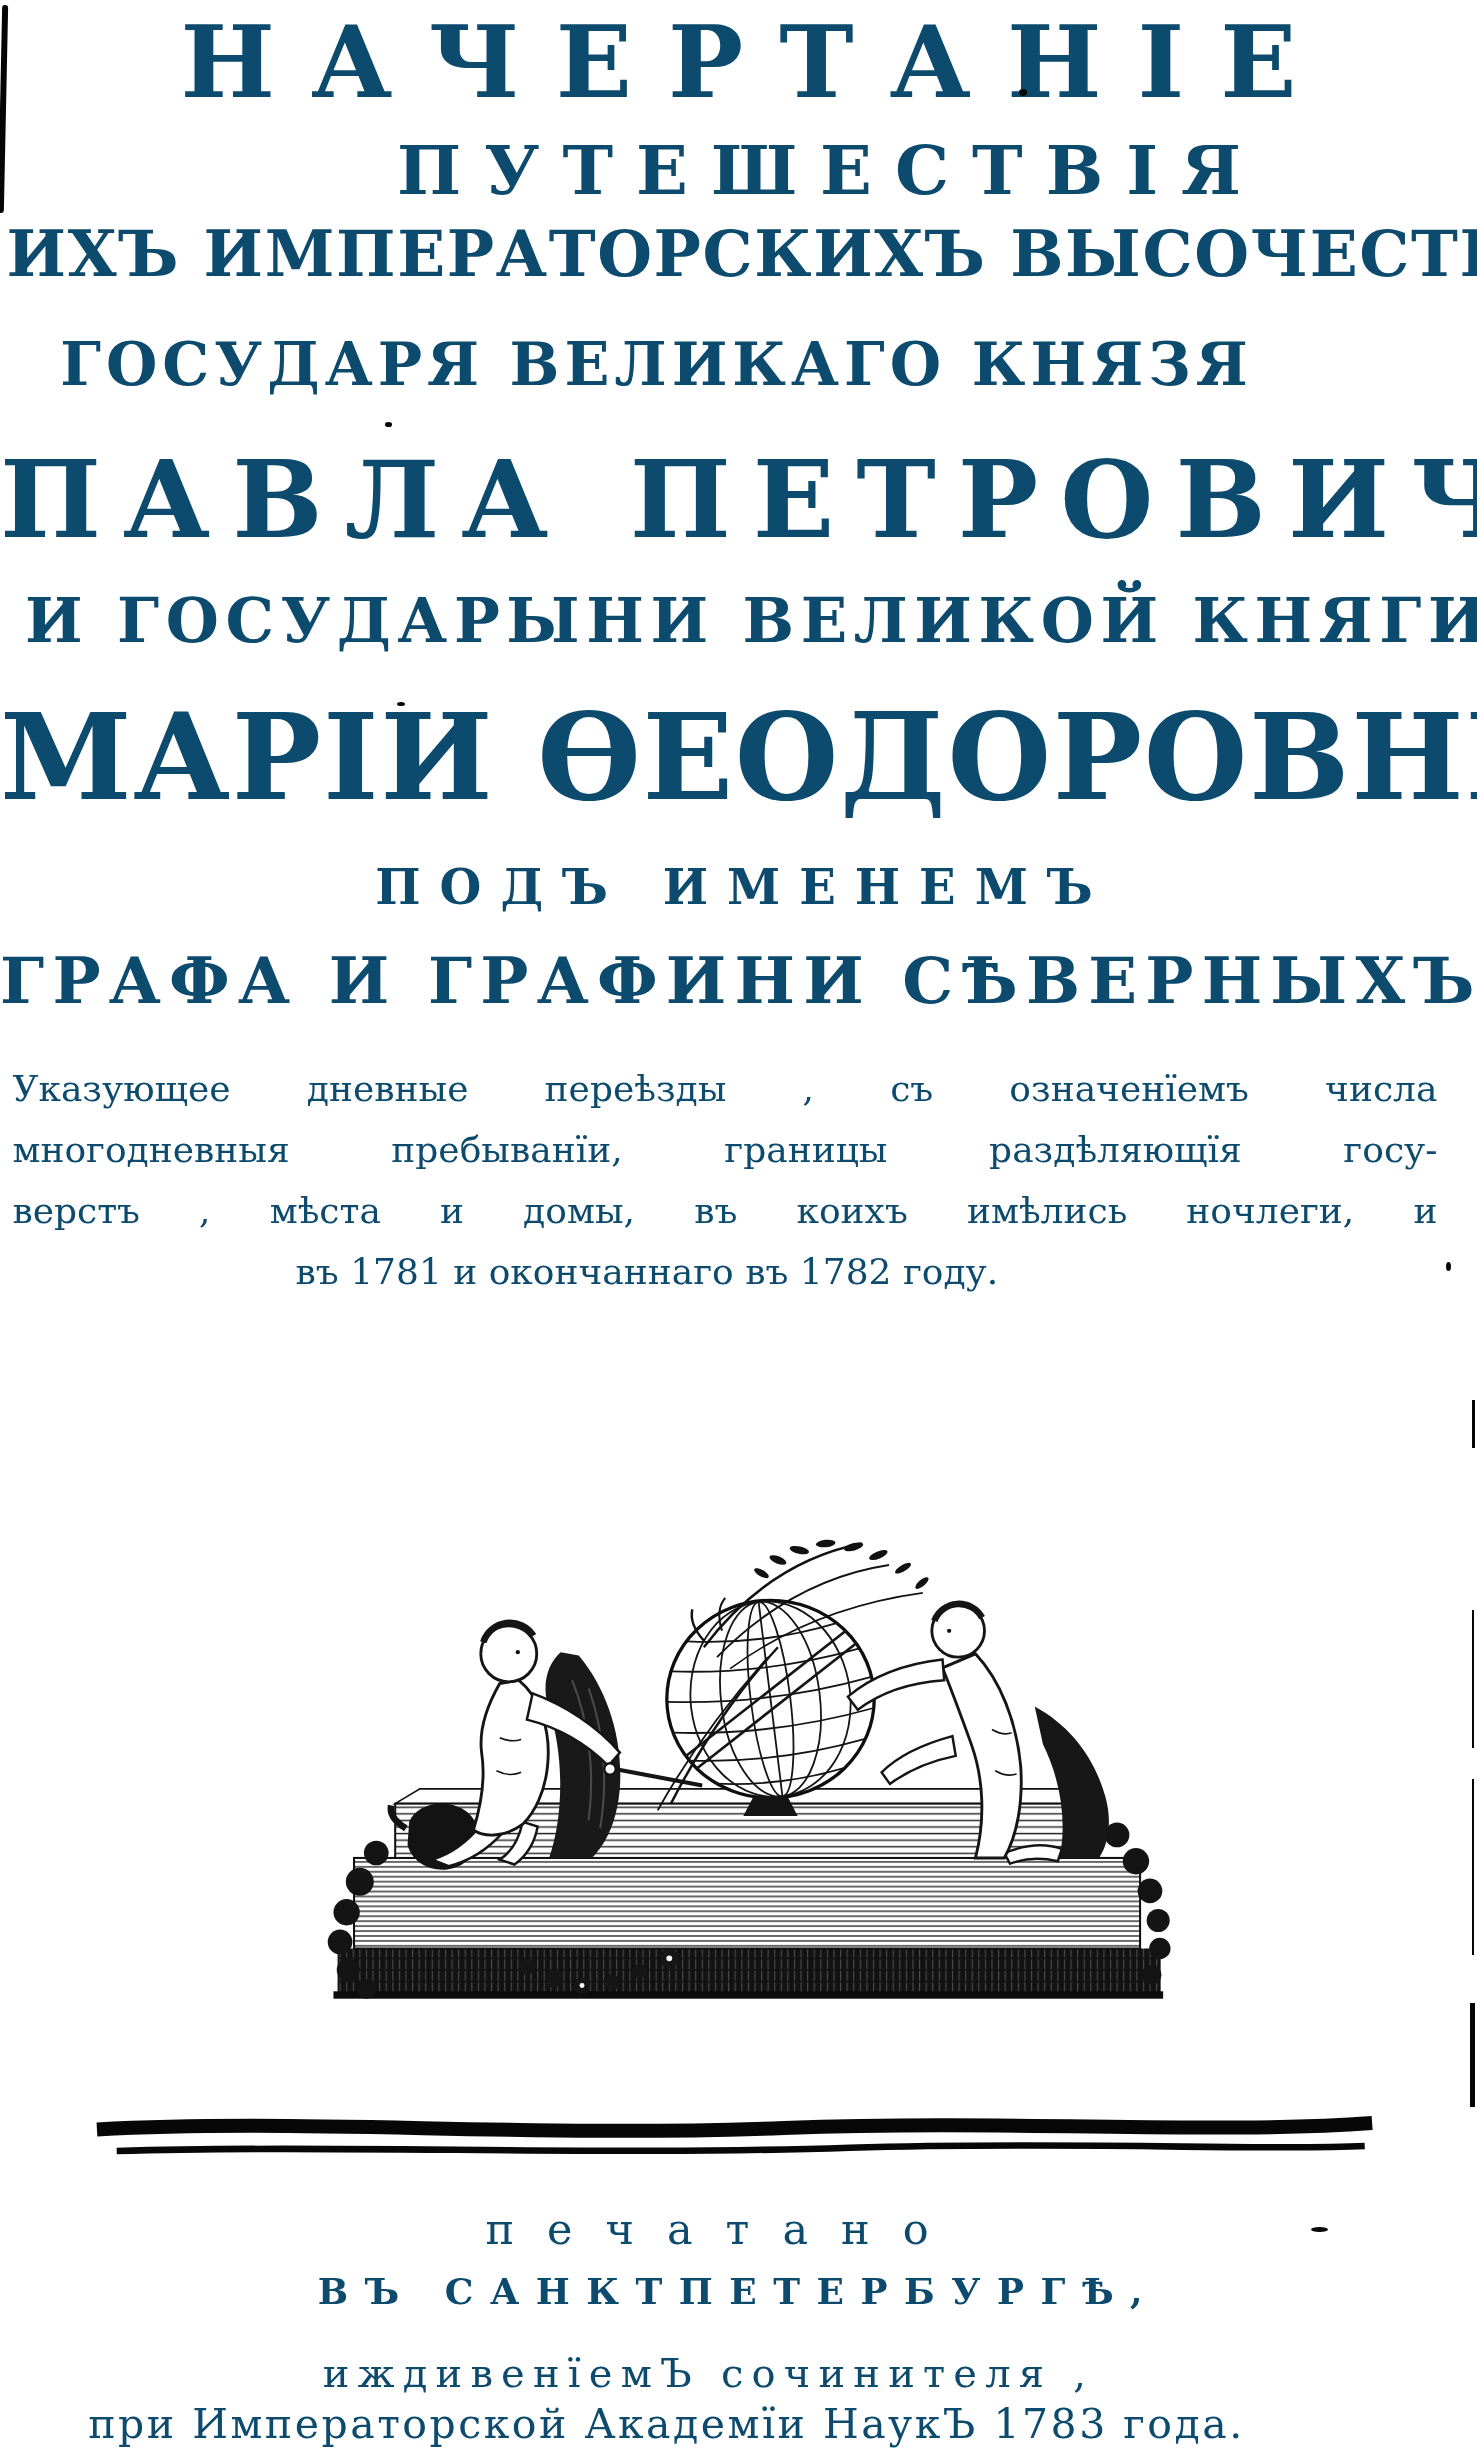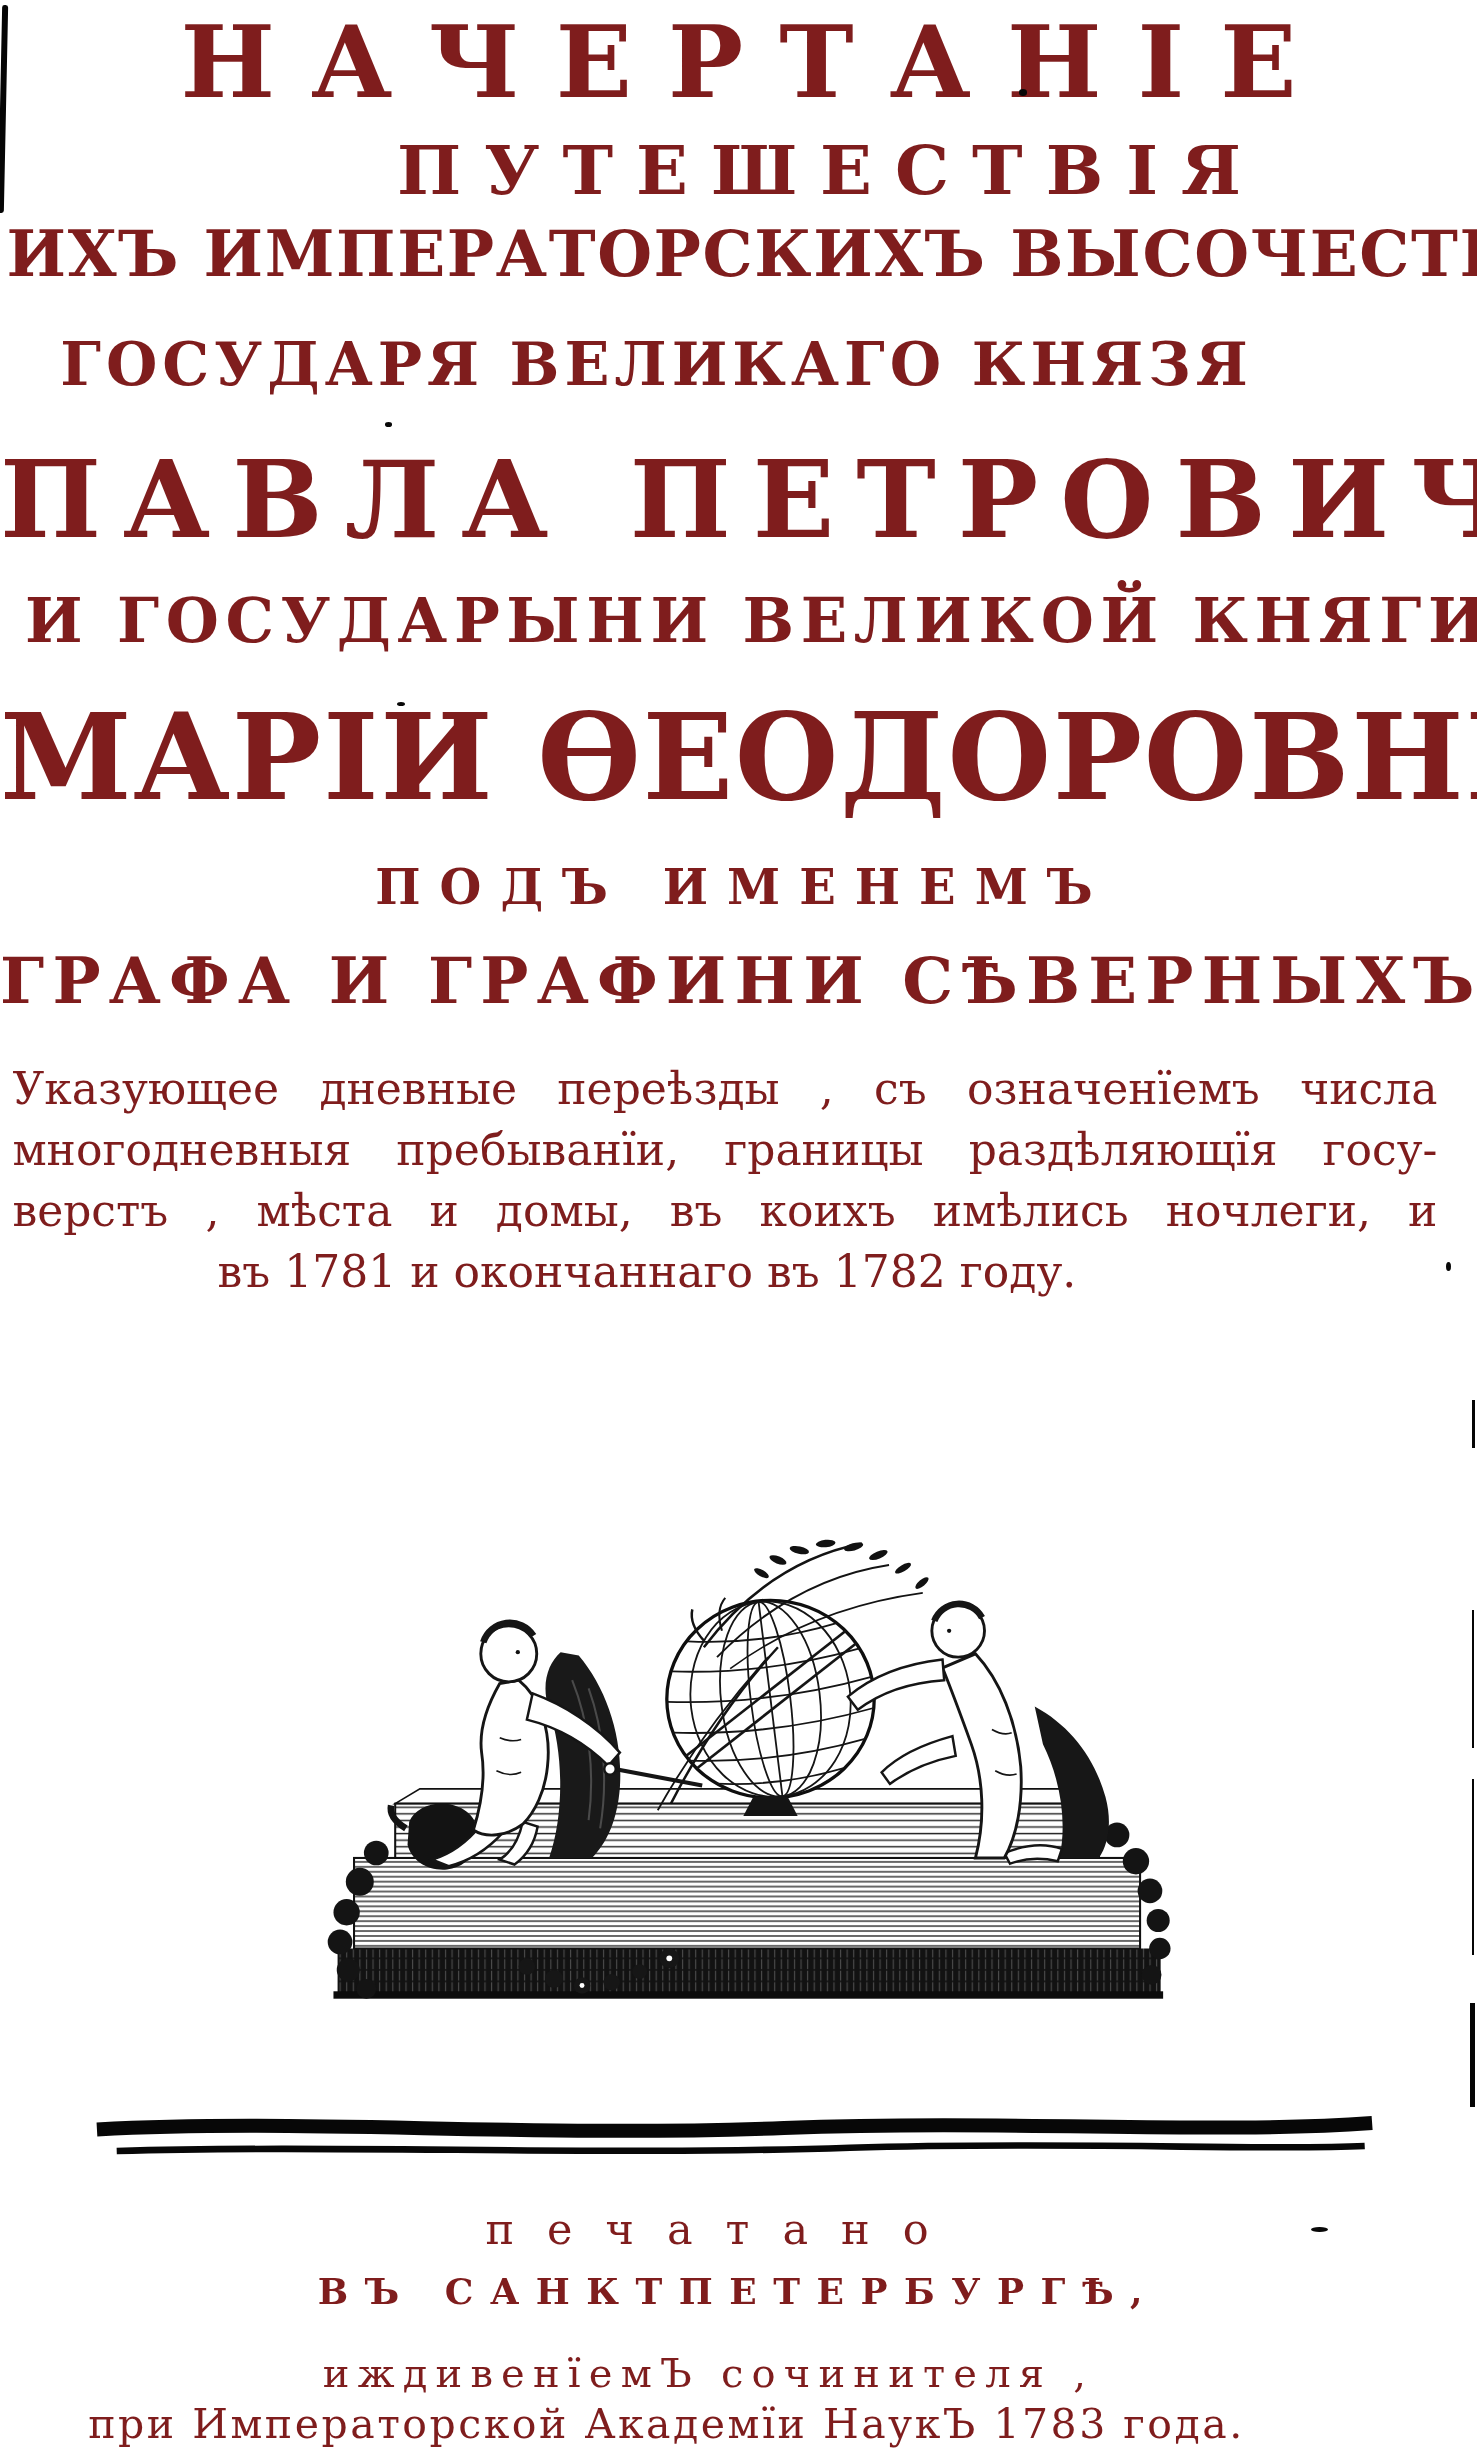--- a/index.html
+++ b/index.html
@@ -2,40 +2,40 @@
 <html style="font-size:13px"><head>
 <meta charset="utf-8">
 <style>
   html,body{margin:0;padding:0;background:#e8e8e8;}
   #page{
     position:relative;
     width:1477px;height:2462px;
     background:#ffffff;
     overflow:hidden;
     font-family:"DejaVu Serif","DejaVu Sans",serif;
-    color:#7f1d1d;
+    color:#0c4a6e;
   }
   .t{
     position:absolute;left:0;width:100%;
     text-align:center;white-space:nowrap;
     font-weight:bold;line-height:1;
   }
   #l1{top:11.5px;font-size:100px;letter-spacing:36px;transform:translateX(18px);}
   #l2{top:136px;font-size:68px;letter-spacing:23px;transform:translateX(92px);}
   #l3{top:223px;font-size:63px;letter-spacing:1.6px;transform:translateX(6.6px);}
   #l4{top:335px;font-size:59px;letter-spacing:5px;transform:translateX(-82px);}
   #l5{top:446px;font-size:107px;letter-spacing:22px;}
   #l6{top:590px;font-size:61px;letter-spacing:6.6px;transform:translateX(25px);}
   #l7{top:698px;font-size:119px;letter-spacing:1.6px;}
   #l8{top:863px;font-size:48px;letter-spacing:19px;transform:translateX(5px);}
   #l9{top:949px;font-size:64px;letter-spacing:8.2px;}
 
   #arg{
     position:absolute;top:1058px;left:12.4px;width:1425px;
-    font-size:44px;line-height:61px;font-weight:500;
+    font-size:36px;line-height:61px;font-weight:500;
   }
   .j{text-align:justify;text-align-last:justify;}
   .jc{text-align:center;text-align-last:center;transform:translateX(-78px);}
 
   .imp{position:absolute;left:0;width:100%;text-align:center;white-space:nowrap;line-height:1;}
   #i1{top:2208px;font-size:43px;letter-spacing:33px;transform:translateX(-15px);}
   #i2{top:2273px;font-size:36px;letter-spacing:16.5px;font-weight:bold;}
   #i3{top:2353px;font-size:40px;letter-spacing:8.2px;transform:translateX(-30px);}
   #i4{top:2404px;font-size:41px;letter-spacing:2.5px;transform:translateX(-72px);}
 

